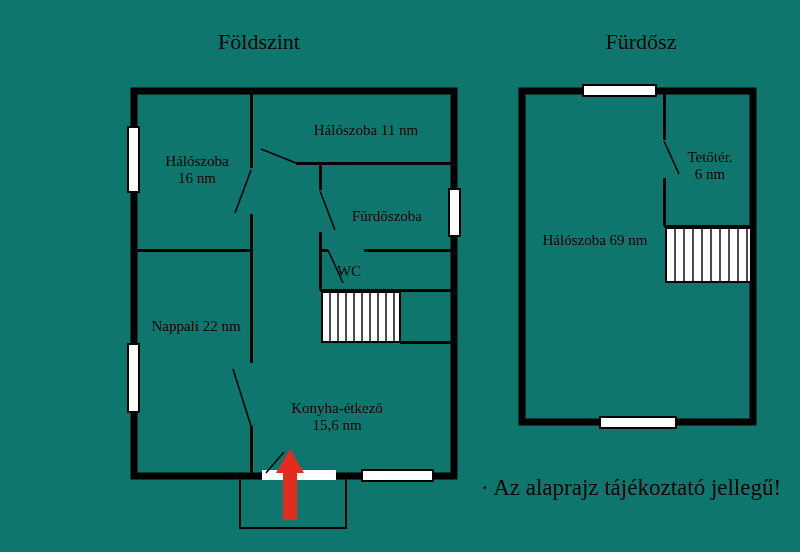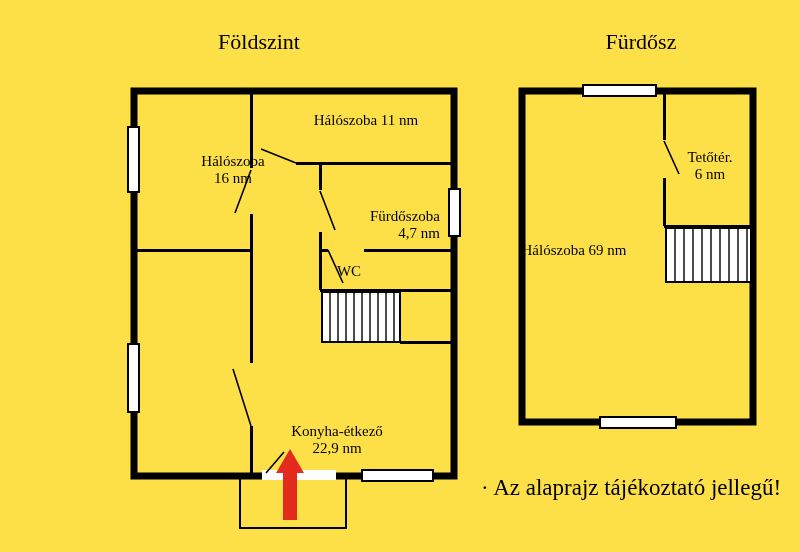--- a/index.html
+++ b/index.html
@@ -1,38 +1,38 @@
 <!DOCTYPE html>
 <html><head>
 <meta charset="utf-8">
 <style>
   html, body { margin: 0; padding: 0; background: #ffffff; }
   .canvas {
     position: relative;
     width: 800px;
     height: 552px;
-    background: #fde047;
+    background: #0f766e;
     overflow: hidden;
     font-family: "Liberation Serif", "DejaVu Serif", serif;
     color: #000000;
   }
   .plan-svg { position: absolute; left: 0; top: 0; }
   .plan-title {
     position: absolute;
     text-align: center;
     font-size: 22px;
     line-height: 24px;
   }
   .room-label {
     position: absolute;
     text-align: center;
     font-size: 15px;
     line-height: 17px;
   }
-  .room-label.align-right { text-align: right; }
+  .room-label.align-right { }
   .room-label span { display: block; }
   .note {
     position: absolute;
     font-size: 23px;
     line-height: 19px;
     white-space: nowrap;
   }
 </style>
 </head>
 <body>
@@ -94,48 +94,50 @@
 
       <rect x="583" y="85" width="73" height="11" fill="#ffffff" stroke="#000000" stroke-width="2"></rect>
       <rect x="600" y="417" width="76" height="11" fill="#ffffff" stroke="#000000" stroke-width="2"></rect>
     </g>
   </svg>
 
   <div class="plan-title" style="left:159px; top:30px; width:200px;">Földszint</div>
 
   <div class="plan-title" style="left:541px; top:30px; width:200px;">Fürdősz</div>
 
-  <div class="room-label" style="left:140px; top:153px; width:114px;margin-left:36px;">
+  <div class="room-label" style="left:140px; top:153px; width:114px;">
     <span>Hálószoba</span>
     <span>16 nm</span>
   </div>
 
-  <div class="room-label" style="left:288px; top:112px; width:156px;">
+  <div class="room-label" style="left:288px; top:122px; width:156px;">
     <span>Hálószoba 11 nm</span>
   </div>
 
   <div class="room-label align-right" style="left:334px; top:208px; width:106px;">
     <span>Fürdőszoba</span>
-    <span>4,7 nm</span>
   </div>
 
   <div class="room-label" style="left:329px; top:263px; width:40px;">
     <span>WC</span>
   </div>
 
+  <div class="room-label" style="left:118px; top:318px; width:156px;">
+    <span>Nappali 22 nm</span>
+  </div>
 
-  <div class="room-label" style="left:259px; top:423px; width:156px;">
+  <div class="room-label" style="left:259px; top:400px; width:156px;">
     <span>Konyha-étkező</span>
-    <span>22,9 nm</span>
+    <span>15,6 nm</span>
   </div>
 
   <div class="room-label" style="left:672px; top:149px; width:76px;">
     <span>Tetőtér.</span>
     <span>6 nm</span>
   </div>
 
-  <div class="room-label" style="left:498px; top:232px; width:152px;margin-top:10px;">
+  <div class="room-label" style="left:519px; top:232px; width:152px;">
     <span>Hálószoba 69 nm</span>
   </div>
 
   <div class="note" style="left:481px; top:478px;">· Az alaprajz tájékoztató jellegű!</div>
 
 </div>
 
 </body></html>

